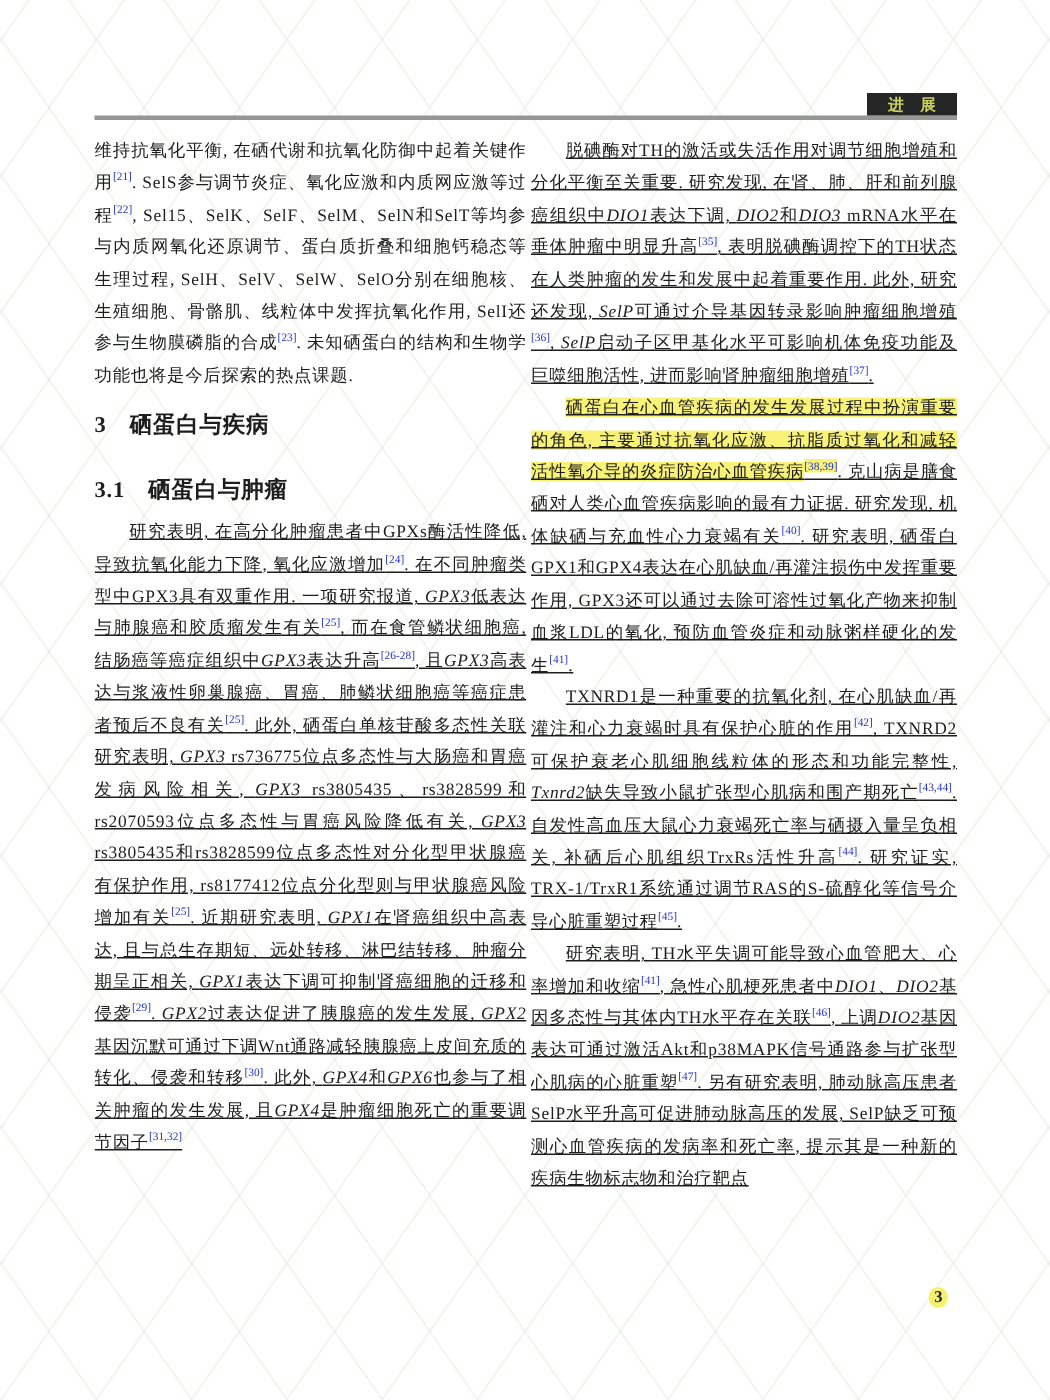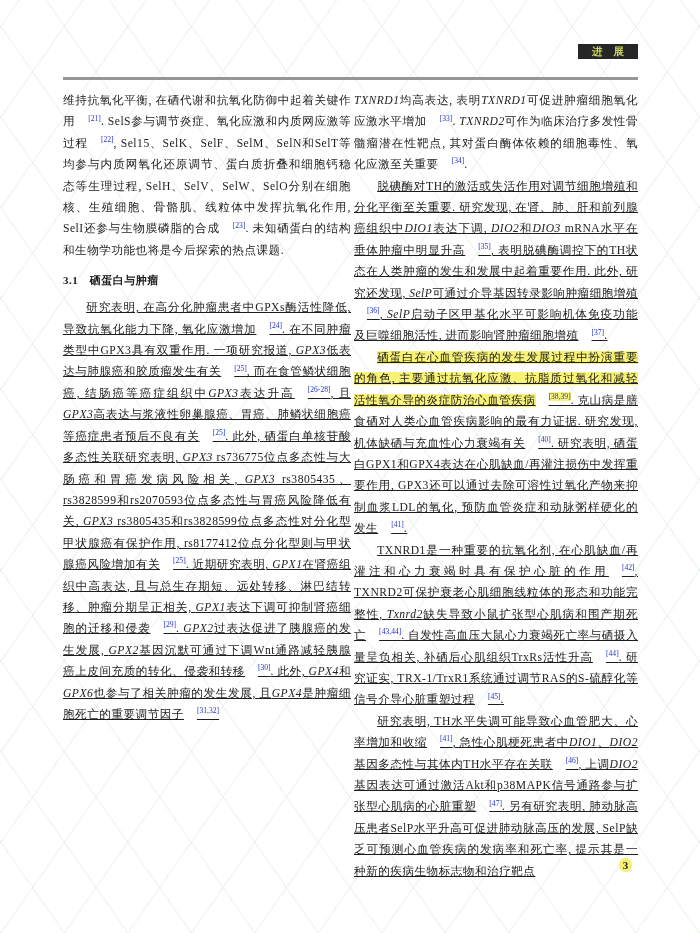--- a/index.html
+++ b/index.html
@@ -13,21 +13,21 @@
   }
   .watermark{
     position:absolute;left:0;top:0;width:700px;height:933px;
     background:
       repeating-linear-gradient( 55deg, rgba(170,210,165,0.16) 0 1.5px, transparent 1.5px 52px),
       repeating-linear-gradient(-55deg, rgba(170,210,165,0.16) 0 1.5px, transparent 1.5px 52px);
     pointer-events:none;
     z-index:0;
   }
   .page-tag{
-    position:absolute;left:578px;top:44px;width:60px;height:15px;
+    position:absolute;left:578px;top:62px;width:60px;height:15px;
     background:#262626;color:#ccd35e;
     font-family:"Liberation Sans","DejaVu Sans",sans-serif;
     font-size:10.5px;font-weight:bold;
     letter-spacing:4px;text-indent:4px;
     display:flex;align-items:center;justify-content:center;
     z-index:2;
   }
   .header-rule{
     position:absolute;left:63px;top:77px;width:575px;height:2.5px;
     background:#969696;z-index:1;
@@ -39,52 +39,51 @@
   }
   .column.left{left:63px;width:288px;}
   .column.right{left:354px;width:284px;}
   .para{margin:0;letter-spacing:0.5px;}
   .para.ind{text-indent:2em;text-decoration:underline;}
   h2.sec{
     font-size:15px;line-height:20px;font-weight:bold;margin:13px 0 9px;
     letter-spacing:0.5px;text-align:left;
   }
   h3.sec{
-    font-size:11px;line-height:18px;font-weight:bold;margin:10px 0 8px;
+    font-size:15px;line-height:18px;font-weight:bold;margin:24px 0 8px;
     letter-spacing:0.5px;text-align:left;
   }
   .it{font-style:italic;}
   .hl{background:#f8f276;}
   sup.cite{
     color:#2433cb;font-size:7.6px;line-height:0;vertical-align:super;
     letter-spacing:0;
-    margin-left:13px;
   }
   .page-number{
     position:absolute;left:619px;top:858px;min-width:13px;height:14px;
     background:#f5f06d;border-radius:50%;
     color:#23233a;font-size:11px;font-weight:bold;line-height:14px;
     text-align:center;z-index:2;
     font-family:"Liberation Serif","DejaVu Serif",serif;
   }
 </style>
 </head>
 <body>
 
 <div class="watermark"></div>
 
 <div class="page-tag">进 展</div>
 <div class="header-rule"></div>
 
 <div class="column left">
     <p class="para"><span class="run">维持抗氧化平衡, 在硒代谢和抗氧化防御中起着关键作用</span><sup class="cite">[21]</sup><span class="run">. SelS参与调节炎症、氧化应激和内质网应激等过程</span><sup class="cite">[22]</sup><span class="run">, Sel15、SelK、SelF、SelM、SelN和SelT等均参与内质网氧化还原调节、蛋白质折叠和细胞钙稳态等生理过程, SelH、SelV、SelW、SelO分别在细胞核、生殖细胞、骨骼肌、线粒体中发挥抗氧化作用, SelI还参与生物膜磷脂的合成</span><sup class="cite">[23]</sup><span class="run">. 未知硒蛋白的结构和生物学功能也将是今后探索的热点课题.</span></p>
+    <h2 class="sec">3　硒蛋白与疾病</h2>
     <h3 class="sec">3.1　硒蛋白与肿瘤</h3>
     <p class="para ind"><span class="run">研究表明, 在高分化肿瘤患者中GPXs酶活性降低, 导致抗氧化能力下降, 氧化应激增加</span><sup class="cite">[24]</sup><span class="run">. 在不同肿瘤类型中GPX3具有双重作用. 一项研究报道, </span><span class="run it">GPX3</span><span class="run">低表达与肺腺癌和胶质瘤发生有关</span><sup class="cite">[25]</sup><span class="run">, 而在食管鳞状细胞癌, 结肠癌等癌症组织中</span><span class="run it">GPX3</span><span class="run">表达升高</span><sup class="cite">[26-28]</sup><span class="run">, 且</span><span class="run it">GPX3</span><span class="run">高表达与浆液性卵巢腺癌、胃癌、肺鳞状细胞癌等癌症患者预后不良有关</span><sup class="cite">[25]</sup><span class="run">. 此外, 硒蛋白单核苷酸多态性关联研究表明, </span><span class="run it">GPX3</span><span class="run"> rs736775位点多态性与大肠癌和胃癌发病风险相关, </span><span class="run it">GPX3</span><span class="run"> rs3805435、rs3828599和rs2070593位点多态性与胃癌风险降低有关, </span><span class="run it">GPX3</span><span class="run"> rs3805435和rs3828599位点多态性对分化型甲状腺癌有保护作用, rs8177412位点分化型则与甲状腺癌风险增加有关</span><sup class="cite">[25]</sup><span class="run">. 近期研究表明, </span><span class="run it">GPX1</span><span class="run">在肾癌组织中高表达, 且与总生存期短、远处转移、淋巴结转移、肿瘤分期呈正相关, </span><span class="run it">GPX1</span><span class="run">表达下调可抑制肾癌细胞的迁移和侵袭</span><sup class="cite">[29]</sup><span class="run">. </span><span class="run it">GPX2</span><span class="run">过表达促进了胰腺癌的发生发展, </span><span class="run it">GPX2</span><span class="run">基因沉默可通过下调Wnt通路减轻胰腺癌上皮间充质的转化、侵袭和转移</span><sup class="cite">[30]</sup><span class="run">. 此外, </span><span class="run it">GPX4</span><span class="run">和</span><span class="run it">GPX6</span><span class="run">也参与了相关肿瘤的发生发展, 且</span><span class="run it">GPX4</span><span class="run">是肿瘤细胞死亡的重要调节因子</span><sup class="cite">[31,32]</sup></p>
   </div>
 <div class="column right">
-    <p class="para"><span class="run it">TXNRD1</span><span class="run">均高表达, 表明</span><span class="run it">TXNRD1</span><span class="run">可促进肿瘤细胞氧化应激水平增加</span><sup class="cite">[33]</sup><span class="run">. </span><span class="run it">TXNRD2</span><span class="run">可作为临床治疗多发性骨髓瘤潜在性靶点, 其对蛋白酶体依赖的细胞毒性、氧化应激至关重要</span><sup class="cite">[34]</sup><span class="run">.</span></p>
     <p class="para ind"><span class="run">脱碘酶对TH的激活或失活作用对调节细胞增殖和分化平衡至关重要. 研究发现, 在肾、肺、肝和前列腺癌组织中</span><span class="run it">DIO1</span><span class="run">表达下调, </span><span class="run it">DIO2</span><span class="run">和</span><span class="run it">DIO3</span><span class="run"> mRNA水平在垂体肿瘤中明显升高</span><sup class="cite">[35]</sup><span class="run">, 表明脱碘酶调控下的TH状态在人类肿瘤的发生和发展中起着重要作用. 此外, 研究还发现, </span><span class="run it">SelP</span><span class="run">可通过介导基因转录影响肿瘤细胞增殖</span><sup class="cite">[36]</sup><span class="run">, </span><span class="run it">SelP</span><span class="run">启动子区甲基化水平可影响机体免疫功能及巨噬细胞活性, 进而影响肾肿瘤细胞增殖</span><sup class="cite">[37]</sup><span class="run">.</span></p>
     <p class="para ind"><span class="run hl">硒蛋白在心血管疾病的发生发展过程中扮演重要的角色, 主要通过抗氧化应激、抗脂质过氧化和减轻活性氧介导的炎症防治心血管疾病</span><sup class="cite hl">[38,39]</sup><span class="run">. 克山病是膳食硒对人类心血管疾病影响的最有力证据. 研究发现, 机体缺硒与充血性心力衰竭有关</span><sup class="cite">[40]</sup><span class="run">. 研究表明, 硒蛋白GPX1和GPX4表达在心肌缺血/再灌注损伤中发挥重要作用, GPX3还可以通过去除可溶性过氧化产物来抑制血浆LDL的氧化, 预防血管炎症和动脉粥样硬化的发生</span><sup class="cite">[41]</sup><span class="run">.</span></p>
     <p class="para ind"><span class="run">TXNRD1是一种重要的抗氧化剂, 在心肌缺血/再灌注和心力衰竭时具有保护心脏的作用</span><sup class="cite">[42]</sup><span class="run">, TXNRD2可保护衰老心肌细胞线粒体的形态和功能完整性, </span><span class="run it">Txnrd2</span><span class="run">缺失导致小鼠扩张型心肌病和围产期死亡</span><sup class="cite">[43,44]</sup><span class="run">. 自发性高血压大鼠心力衰竭死亡率与硒摄入量呈负相关, 补硒后心肌组织TrxRs活性升高</span><sup class="cite">[44]</sup><span class="run">. 研究证实, TRX-1/TrxR1系统通过调节RAS的S-硫醇化等信号介导心脏重塑过程</span><sup class="cite">[45]</sup><span class="run">.</span></p>
     <p class="para ind"><span class="run">研究表明, TH水平失调可能导致心血管肥大、心率增加和收缩</span><sup class="cite">[41]</sup><span class="run">, 急性心肌梗死患者中</span><span class="run it">DIO1</span><span class="run">、</span><span class="run it">DIO2</span><span class="run">基因多态性与其体内TH水平存在关联</span><sup class="cite">[46]</sup><span class="run">, 上调</span><span class="run it">DIO2</span><span class="run">基因表达可通过激活Akt和p38MAPK信号通路参与扩张型心肌病的心脏重塑</span><sup class="cite">[47]</sup><span class="run">. 另有研究表明, 肺动脉高压患者SelP水平升高可促进肺动脉高压的发展, SelP缺乏可预测心血管疾病的发病率和死亡率, 提示其是一种新的疾病生物标志物和治疗靶点</span></p>
   </div>
 
 <div class="page-number">3</div>
 
 </body></html>

